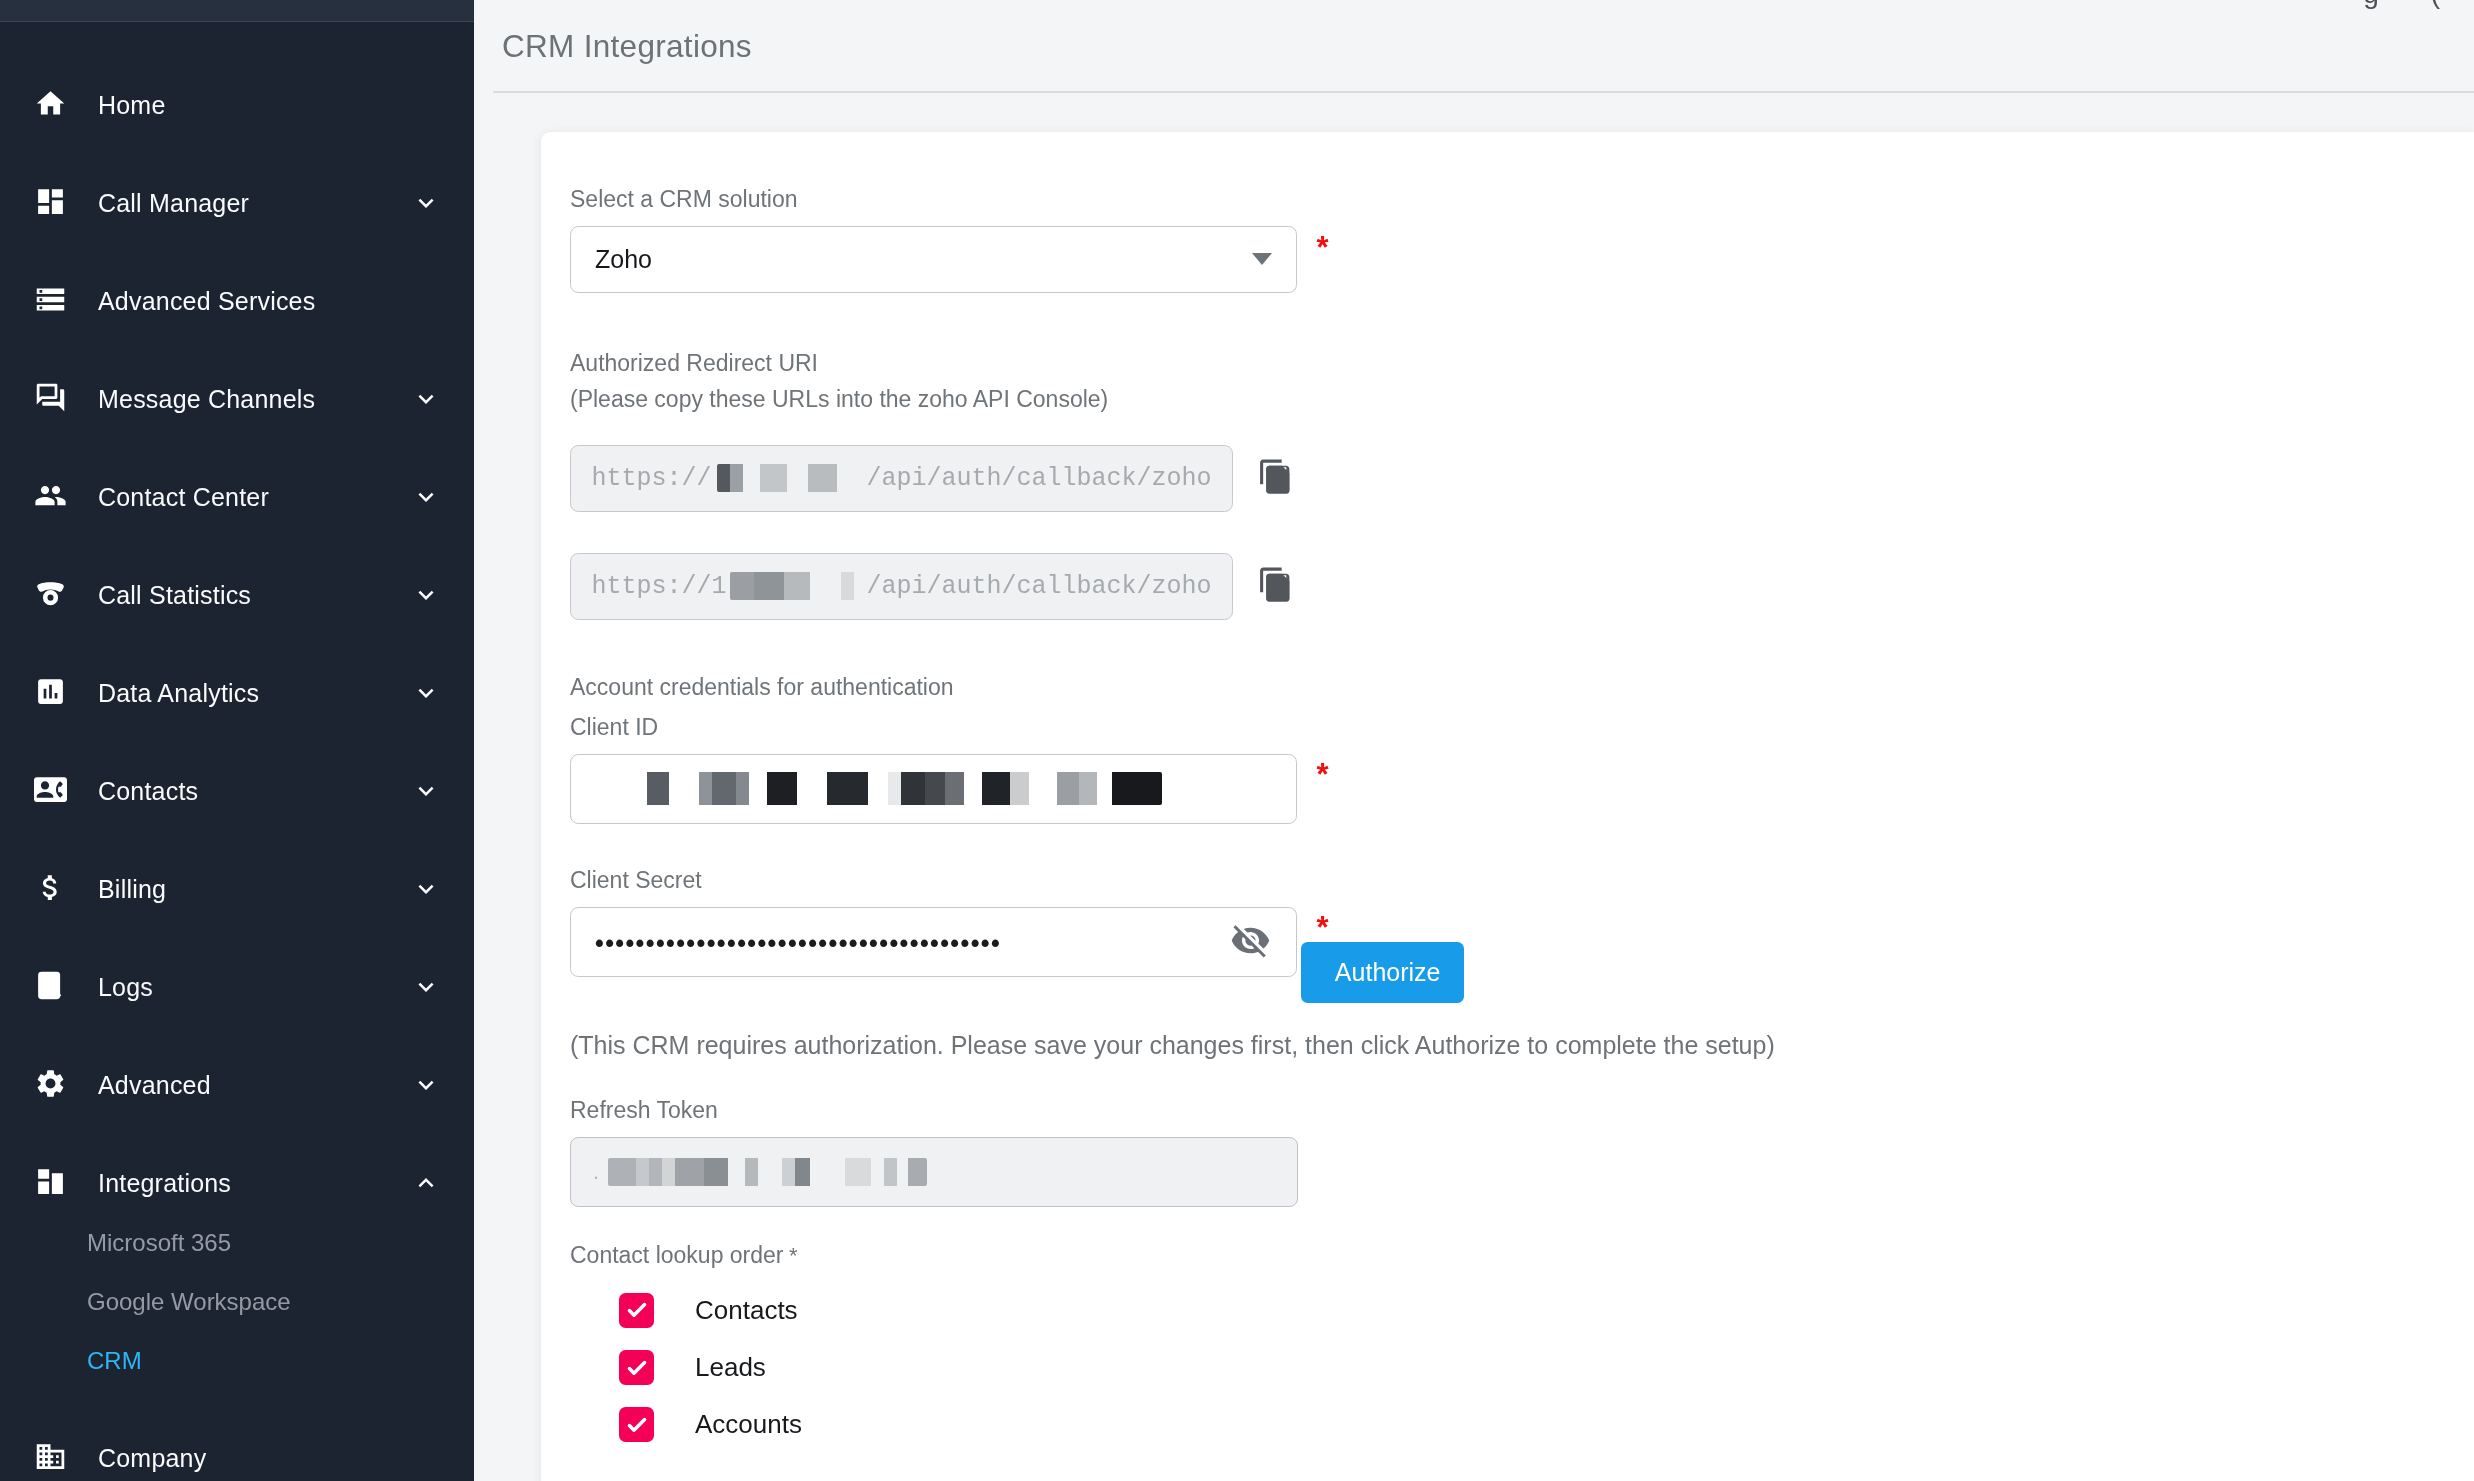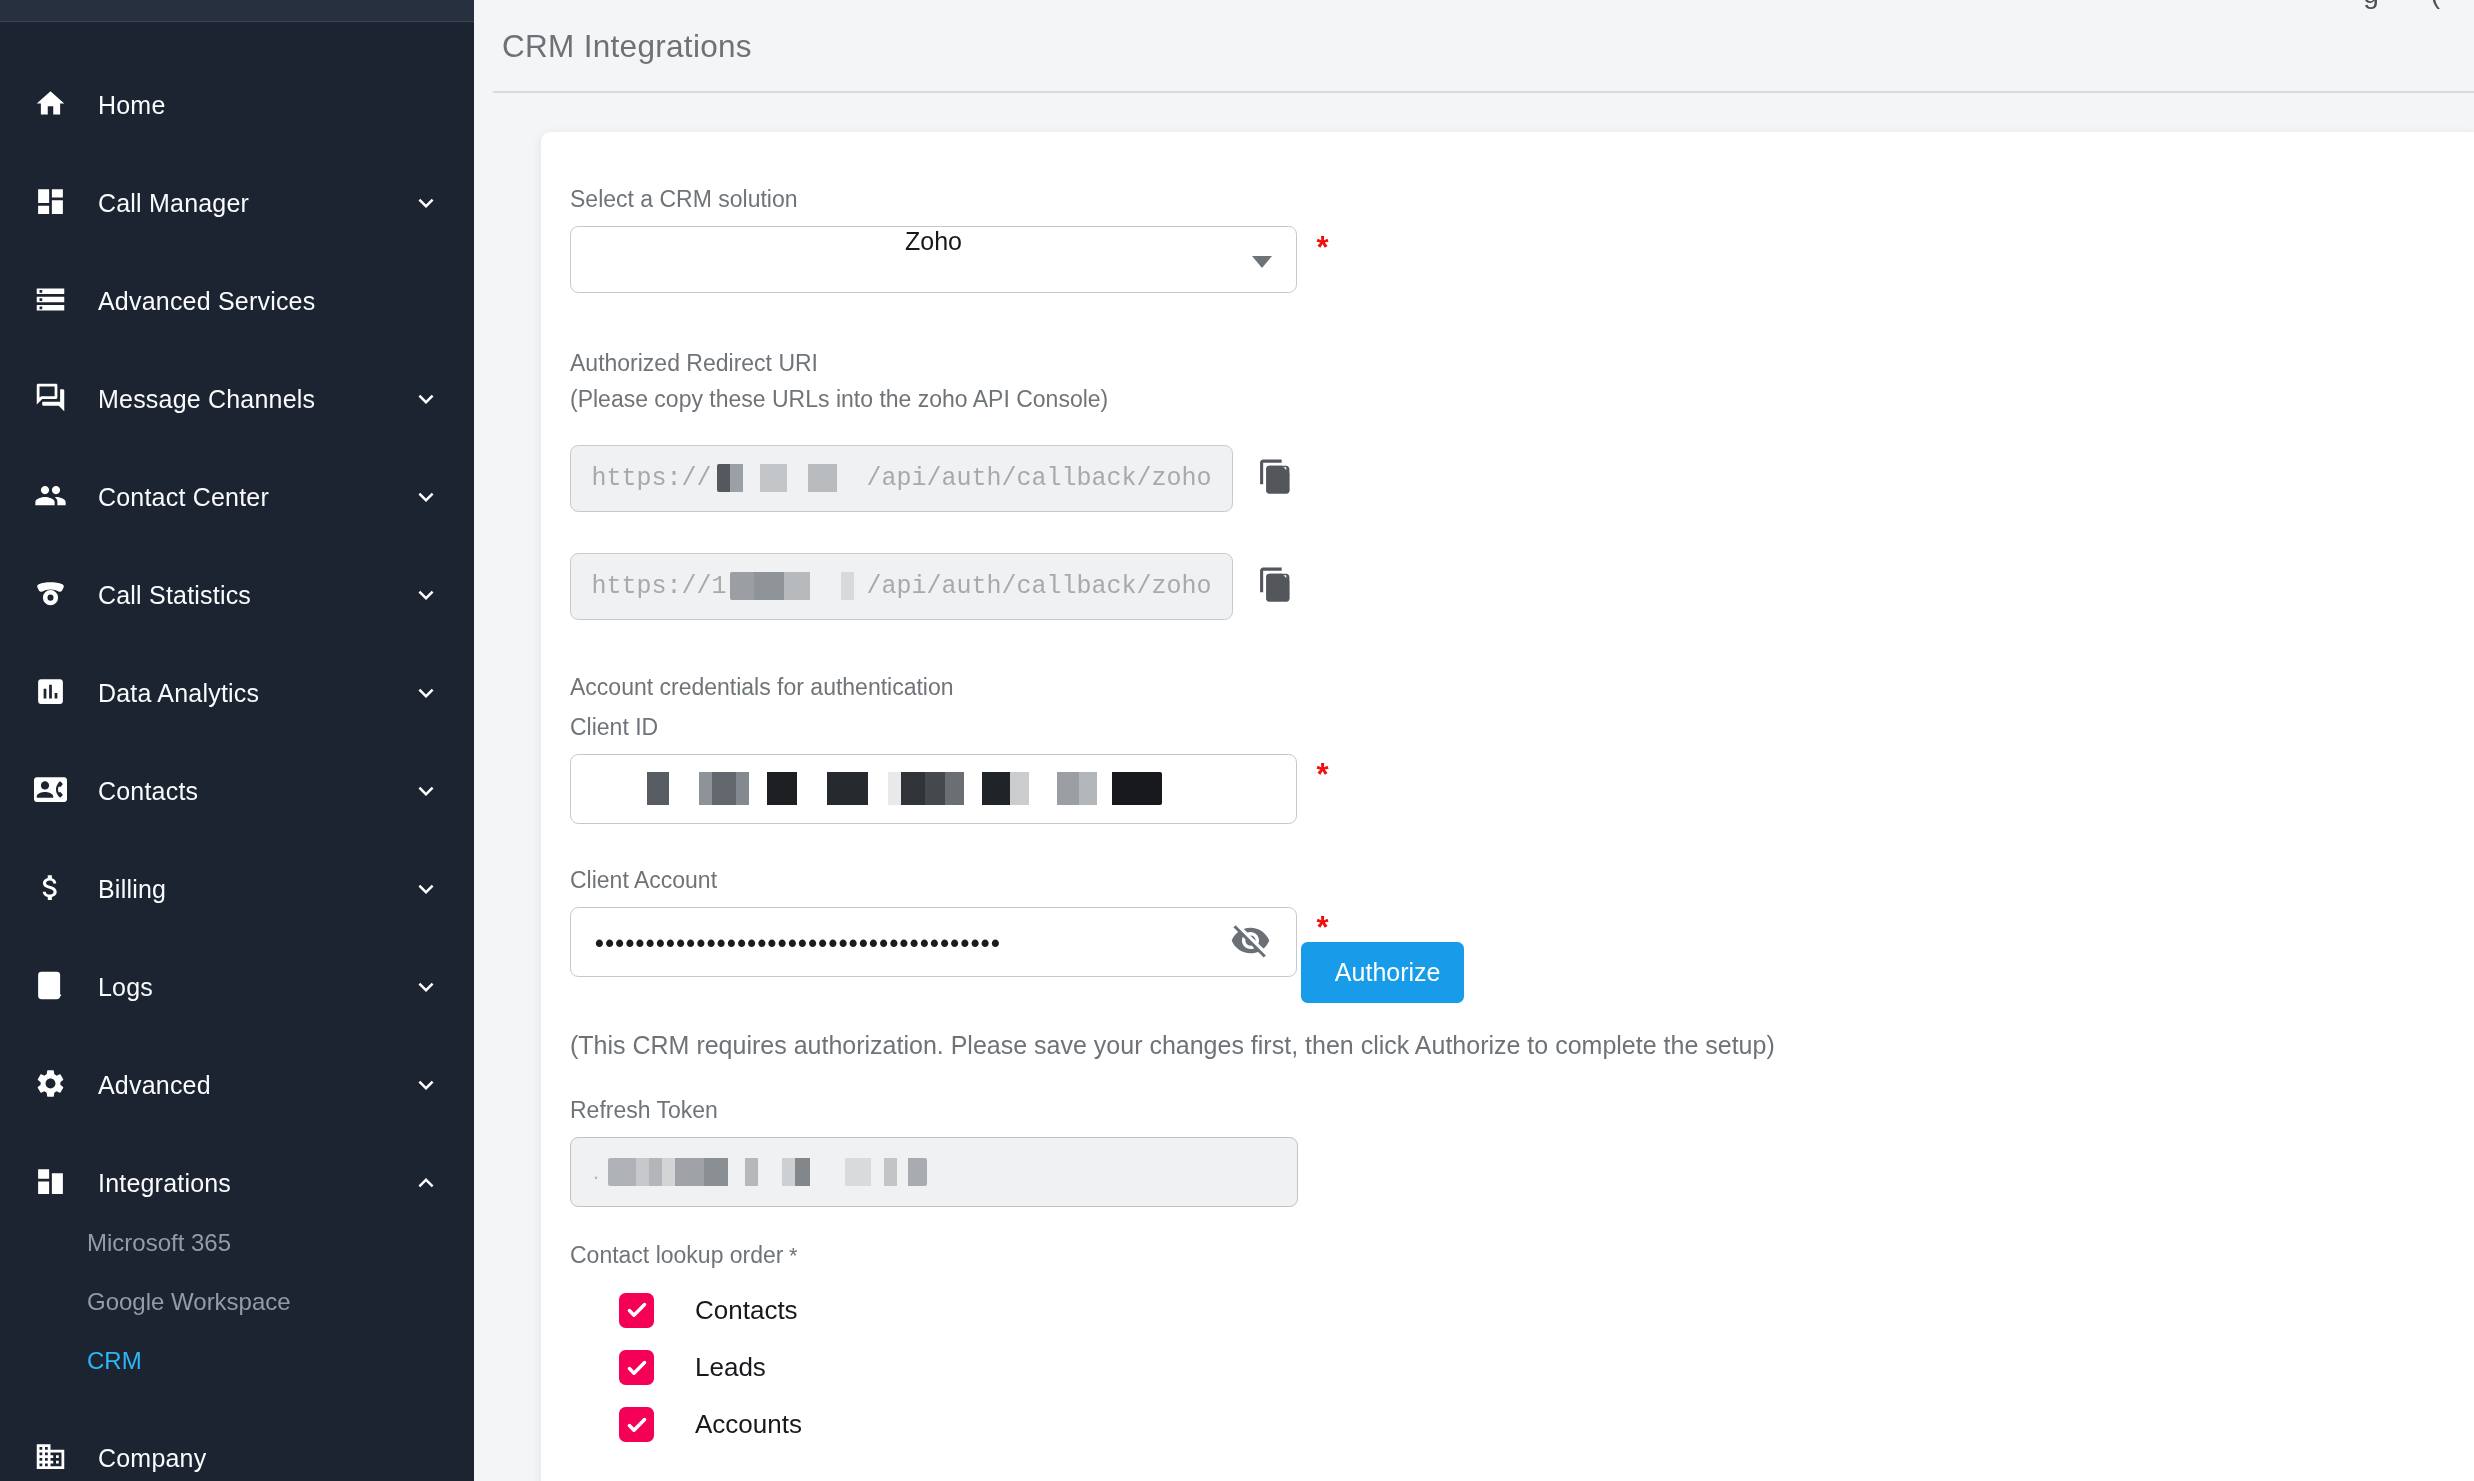--- a/index.html
+++ b/index.html
@@ -33,21 +33,21 @@
     min-height:1301px;padding:54px 37px 56px 29px;box-sizing:border-box;
   }
   .f-label{font-size:23px;color:#6f7479;margin:0 0 13px 0;}
   .f-hint{font-size:23px;color:#6f7479;margin:9.3px 0 0 0;}
   .sect-gap{margin-top:57px;}
   .req-wrap{position:relative;display:inline-block;vertical-align:top;}
   .req-star{position:absolute;top:3.7px;right:-31.5px;color:#f11010;font-size:31px;font-weight:700;}
   
   .select-box{
     width:727px;height:67px;box-sizing:border-box;border:1.9px solid #c6c8cb;border-radius:8.3px;
-    background:#fff;display:flex;align-items:center;padding:0 24px;cursor:pointer;flex-direction:column;
+    background:#fff;display:flex;align-items:center;padding:0 24px;cursor:pointer;
   }
   .select-value{font-size:25px;color:#16181b;}
   .caret{margin-left:auto;width:0;height:0;border-left:10.2px solid transparent;border-right:10.2px solid transparent;border-top:12px solid #6e7378;}
   
   .ro-row{display:flex;align-items:center;margin-top:31.5px;}
   .ro-row + .ro-row{margin-top:41px;}
   .ro-field{
     width:663px;height:67px;box-sizing:border-box;border:1.9px solid #c7c9cc;border-radius:8.3px;
     background:#f0f1f2;display:flex;align-items:center;padding:0 20.4px;overflow:hidden;white-space:nowrap;font-family:Liberation Mono, monospace;
   }
@@ -316,21 +316,21 @@
     <p class="f-label" style="margin-top:54px;">Account credentials for authentication</p>
 
     <p class="f-label" style="">Client ID</p>
     <div class="req-wrap">
       <div class="input-field">
         <span class="redact rd-dark"></span>
       </div>
       <span class="req-star">*</span>
     </div>
 
-    <p class="f-label" style="margin-top:43px;">Client Account</p>
+    <p class="f-label" style="margin-top:43px;">Client Secret</p>
     <div class="req-wrap">
       <div class="input-field">
         <span class="secret-dots">••••••••••••••••••••••••••••••••••••••••</span>
         <button class="eye-btn">
           <span><svg viewBox="0 0 24 24">
                 <path d="M12 7c2.76 0 5 2.24 5 5 0 .65-.13 1.26-.36 1.83l2.92 2.92c1.51-1.26 2.7-2.89 3.43-4.75-1.73-4.39-6-7.5-11-7.5-1.4 0-2.74.25-3.98.7l2.16 2.16C10.74 7.13 11.35 7 12 7zM2 4.27l2.28 2.28.46.46C3.08 8.3 1.78 10.02 1 12c1.73 4.39 6 7.5 11 7.5 1.55 0 3.03-.3 4.38-.84l.42.42L19.73 22 21 20.73 3.27 3 2 4.27zM7.53 9.8l1.55 1.55c-.05.21-.08.43-.08.65 0 1.66 1.34 3 3 3 .22 0 .44-.03.65-.08l1.55 1.55c-.67.33-1.41.53-2.2.53-2.76 0-5-2.24-5-5 0-.79.2-1.53.53-2.2zm4.31-.78 3.15 3.15.02-.16c0-1.66-1.34-3-3-3l-.17.01z"></path>
               </svg></span>
         </button>
       </div>
       <span class="req-star">*</span>

